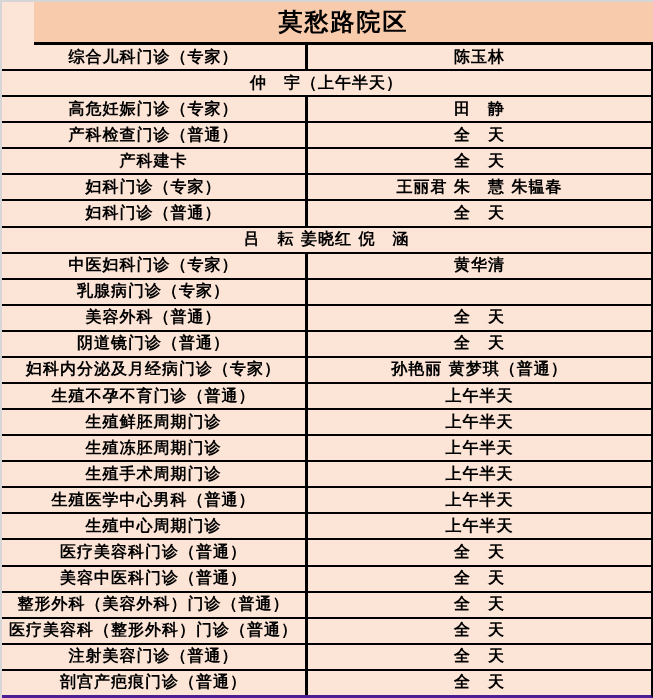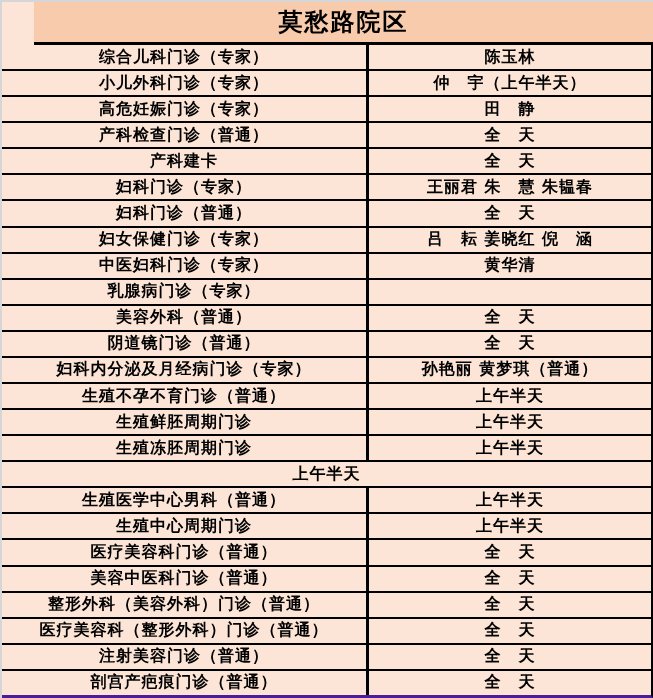--- a/index.html
+++ b/index.html
@@ -50,41 +50,40 @@
   .cell {
     display: flex;
     align-items: center;
     justify-content: center;
     font-size: 16px;
     letter-spacing: 1px;
     white-space: nowrap;
     overflow: hidden;
   }
   .cell.left {
-    width: 367px;
+    width: 306px;
     box-sizing: border-box;
     border-right: 3px solid #000000;
   }
   .cell.right {
     flex: 1;
   }
 </style>
 </head>
 <body>
 
 <div class="sheet">
   <div class="title-bar">莫愁路院区</div>
   <div class="grid">
 
     <div class="row">
       <div class="cell left">综合儿科门诊（专家）</div>
       <div class="cell right">陈玉林</div>
     </div>
     <div class="row">
-      <div class="cell left">小儿外科门诊（专家）</div>
       <div class="cell right">仲　宇（上午半天）</div>
     </div>
     <div class="row">
       <div class="cell left">高危妊娠门诊（专家）</div>
       <div class="cell right">田　静</div>
     </div>
     <div class="row">
       <div class="cell left">产科检查门诊（普通）</div>
       <div class="cell right">全　天</div>
     </div>
@@ -94,21 +93,20 @@
     </div>
     <div class="row">
       <div class="cell left">妇科门诊（专家）</div>
       <div class="cell right">王丽君 朱　慧 朱韫春</div>
     </div>
     <div class="row">
       <div class="cell left">妇科门诊（普通）</div>
       <div class="cell right">全　天</div>
     </div>
     <div class="row">
-      <div class="cell left">妇女保健门诊（专家）</div>
       <div class="cell right">吕　耘 姜晓红 倪　涵</div>
     </div>
     <div class="row">
       <div class="cell left">中医妇科门诊（专家）</div>
       <div class="cell right">黄华清</div>
     </div>
     <div class="row">
       <div class="cell left">乳腺病门诊（专家）</div>
     </div>
     <div class="row">
@@ -129,20 +127,21 @@
     </div>
     <div class="row">
       <div class="cell left">生殖鲜胚周期门诊</div>
       <div class="cell right">上午半天</div>
     </div>
     <div class="row">
       <div class="cell left">生殖冻胚周期门诊</div>
       <div class="cell right">上午半天</div>
     </div>
     <div class="row">
+      <div class="cell left">生殖手术周期门诊</div>
       <div class="cell right">上午半天</div>
     </div>
     <div class="row">
       <div class="cell left">生殖医学中心男科（普通）</div>
       <div class="cell right">上午半天</div>
     </div>
     <div class="row">
       <div class="cell left">生殖中心周期门诊</div>
       <div class="cell right">上午半天</div>
     </div>

